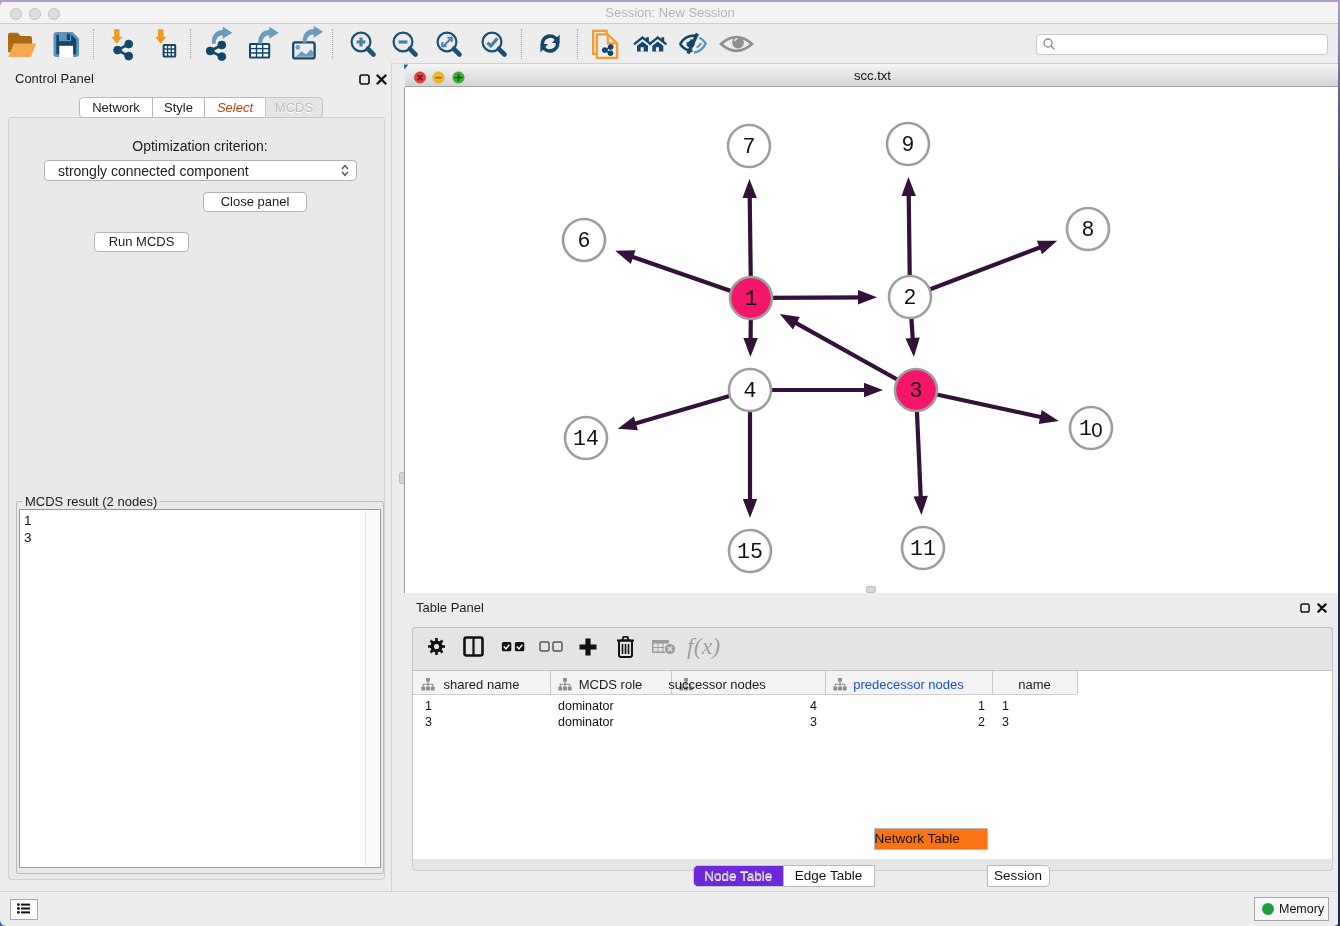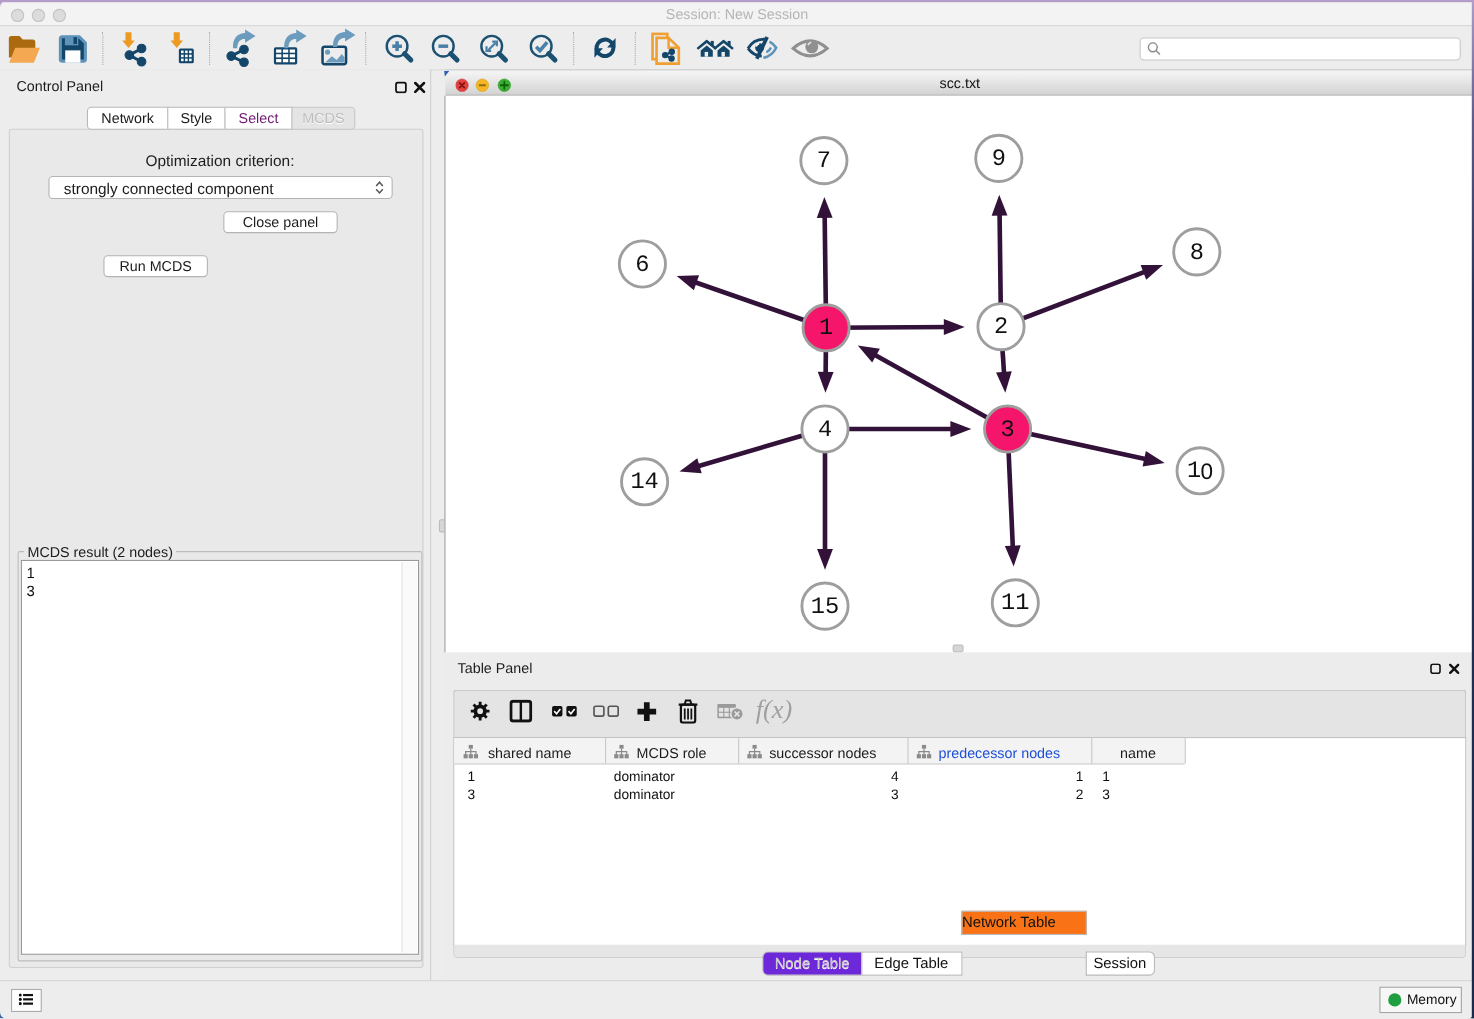--- a/index.html
+++ b/index.html
@@ -162,21 +162,21 @@
   </svg>
 <svg class="abs" style="left:376px;top:74px;" width="11" height="11" viewBox="0 0 11 11">
     <path d="M1.5 1.5 L9.5 9.5 M9.5 1.5 L1.5 9.5" stroke="#111" stroke-width="2.4" stroke-linecap="round"></path>
   </svg>
 
 <div class="abs" style="left:8px;top:117px;width:375px;height:761px;background:#e9e9e9;border:1px solid #d0d0d0;border-radius:3px;"></div>
 
 <div class="abs" style="left:79px;top:97px;height:19px;">
   <div class="abs" style="left:0;top:0;width:72px;height:19px;background:#fff;border:1px solid #b9b9b9;border-radius:4px 0 0 4px;text-align:center;font-size:13px;color:#1c1c1c;line-height:19px;">Network</div>
   <div class="abs" style="left:73px;top:0;width:51px;height:19px;background:#fff;border:1px solid #b9b9b9;text-align:center;font-size:13px;color:#1c1c1c;line-height:19px;">Style</div>
-  <div class="abs" style="left:125px;top:0;width:60px;height:19px;background:#fff;border:1px solid #b9b9b9;text-align:center;font-size:13px;color:#701a75;line-height:19px;">Select</div>
+  <div class="abs" style="left:125px;top:0;width:60px;height:19px;background:#fff;border:1px solid #b9b9b9;text-align:center;font-size:13px;color:#c2410c;line-height:19px;font-style:italic;">Select</div>
   <div class="abs" style="left:186px;top:0;width:56px;height:19px;background:#e4e4e4;border:1px solid #c6c6c6;border-radius:0 4px 4px 0;text-align:center;font-size:13px;color:#bdbdbd;line-height:19px;text-shadow:0 1px 0 #fff;">MCDS</div>
 </div>
 
 <div class="abs" style="left:0;top:138px;width:400px;text-align:center;font-size:14px;color:#1c1c1c;">Optimization criterion:</div>
 <div class="abs" style="left:44px;top:160px;width:311px;height:19px;background:#fff;border:1px solid #b4b4b4;border-radius:4px;">
   <div style="position:absolute;left:13px;top:1.5px;font-size:14px;color:#1c1c1c;">strongly connected component</div>
   <svg style="position:absolute;right:6px;top:3px;" width="10" height="13" viewBox="0 0 10 13">
       <path d="M2 5 L5 1.6 L8 5" fill="none" stroke="#555" stroke-width="1.4"></path>
       <path d="M2 8 L5 11.4 L8 8" fill="none" stroke="#555" stroke-width="1.4"></path>
     </svg>
@@ -367,21 +367,21 @@
 <div class="abs" style="left:671px;top:671px;width:154px;height:23px;border-right:1px solid #c8c8c8;"></div>
 <div class="abs" style="left:679px;top:676px;"><svg width="14" height="13" viewBox="0 0 14 13" style="vertical-align:-1px;">
       <g fill="#8a8a8a">
         <rect x="5.1" y="0" width="3.8" height="3.6"></rect>
         <rect x="0.4" y="8.6" width="3.8" height="3.8"></rect>
         <rect x="5.1" y="8.6" width="3.8" height="3.8"></rect>
         <rect x="9.8" y="8.6" width="3.8" height="3.8"></rect>
       </g>
       <path d="M7 3.6 V8.6 M2.3 8.6 V6.2 H11.7 V8.6" stroke="#8a8a8a" stroke-width="1.1" fill="none"></path>
     </svg></div>
-<div class="abs" style="left:671px;top:677px;width:154px;text-align:center;font-size:13px;color:#1c1c1c;">successor nodes</div>
+<div class="abs" style="left:640px;top:677px;width:154px;text-align:center;font-size:13px;color:#1c1c1c;">successor nodes</div>
 <div class="abs" style="left:825px;top:671px;width:167px;height:23px;border-right:1px solid #c8c8c8;"></div>
 <div class="abs" style="left:833px;top:676px;"><svg width="14" height="13" viewBox="0 0 14 13" style="vertical-align:-1px;">
       <g fill="#8a8a8a">
         <rect x="5.1" y="0" width="3.8" height="3.6"></rect>
         <rect x="0.4" y="8.6" width="3.8" height="3.8"></rect>
         <rect x="5.1" y="8.6" width="3.8" height="3.8"></rect>
         <rect x="9.8" y="8.6" width="3.8" height="3.8"></rect>
       </g>
       <path d="M7 3.6 V8.6 M2.3 8.6 V6.2 H11.7 V8.6" stroke="#8a8a8a" stroke-width="1.1" fill="none"></path>
     </svg></div>

